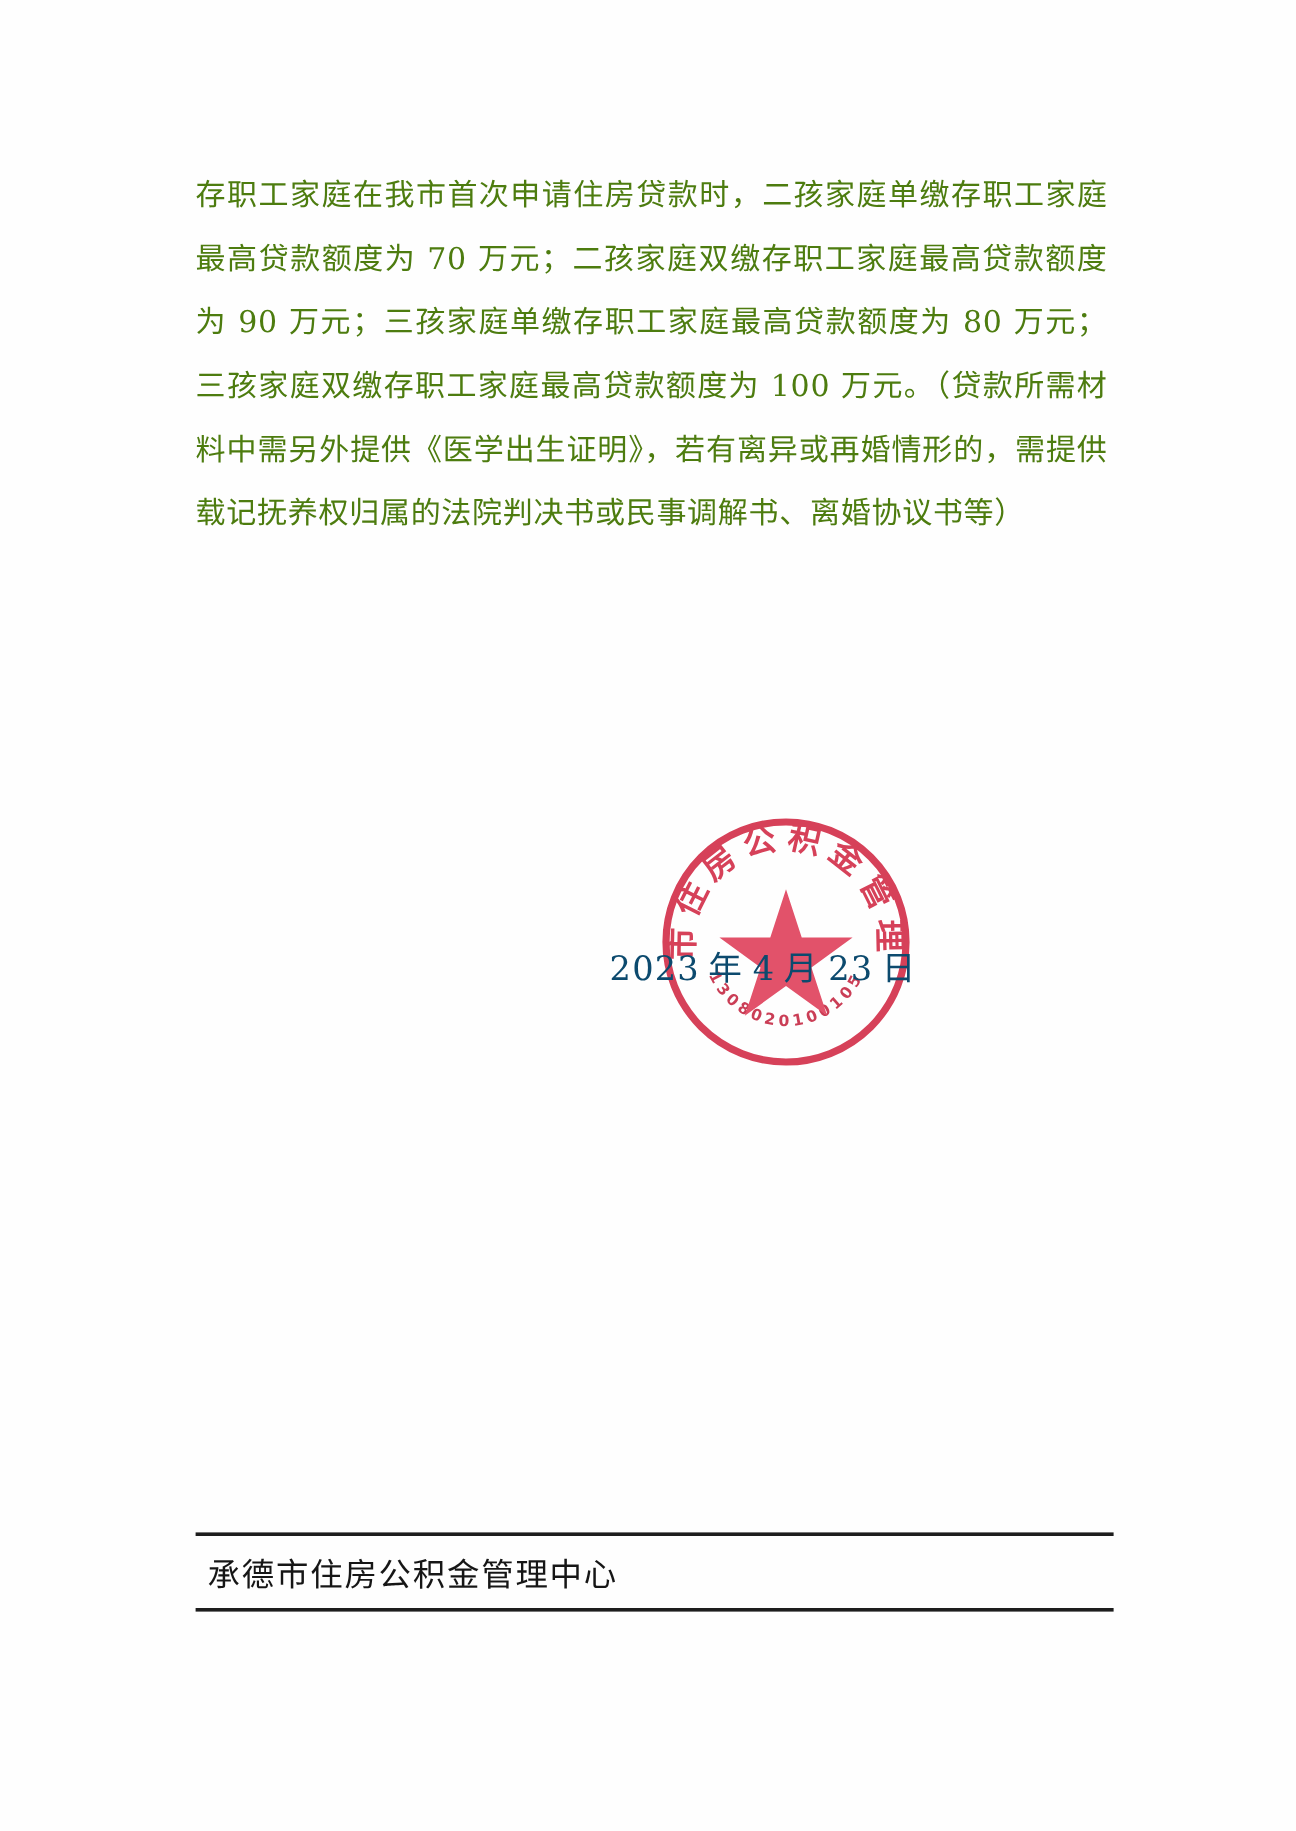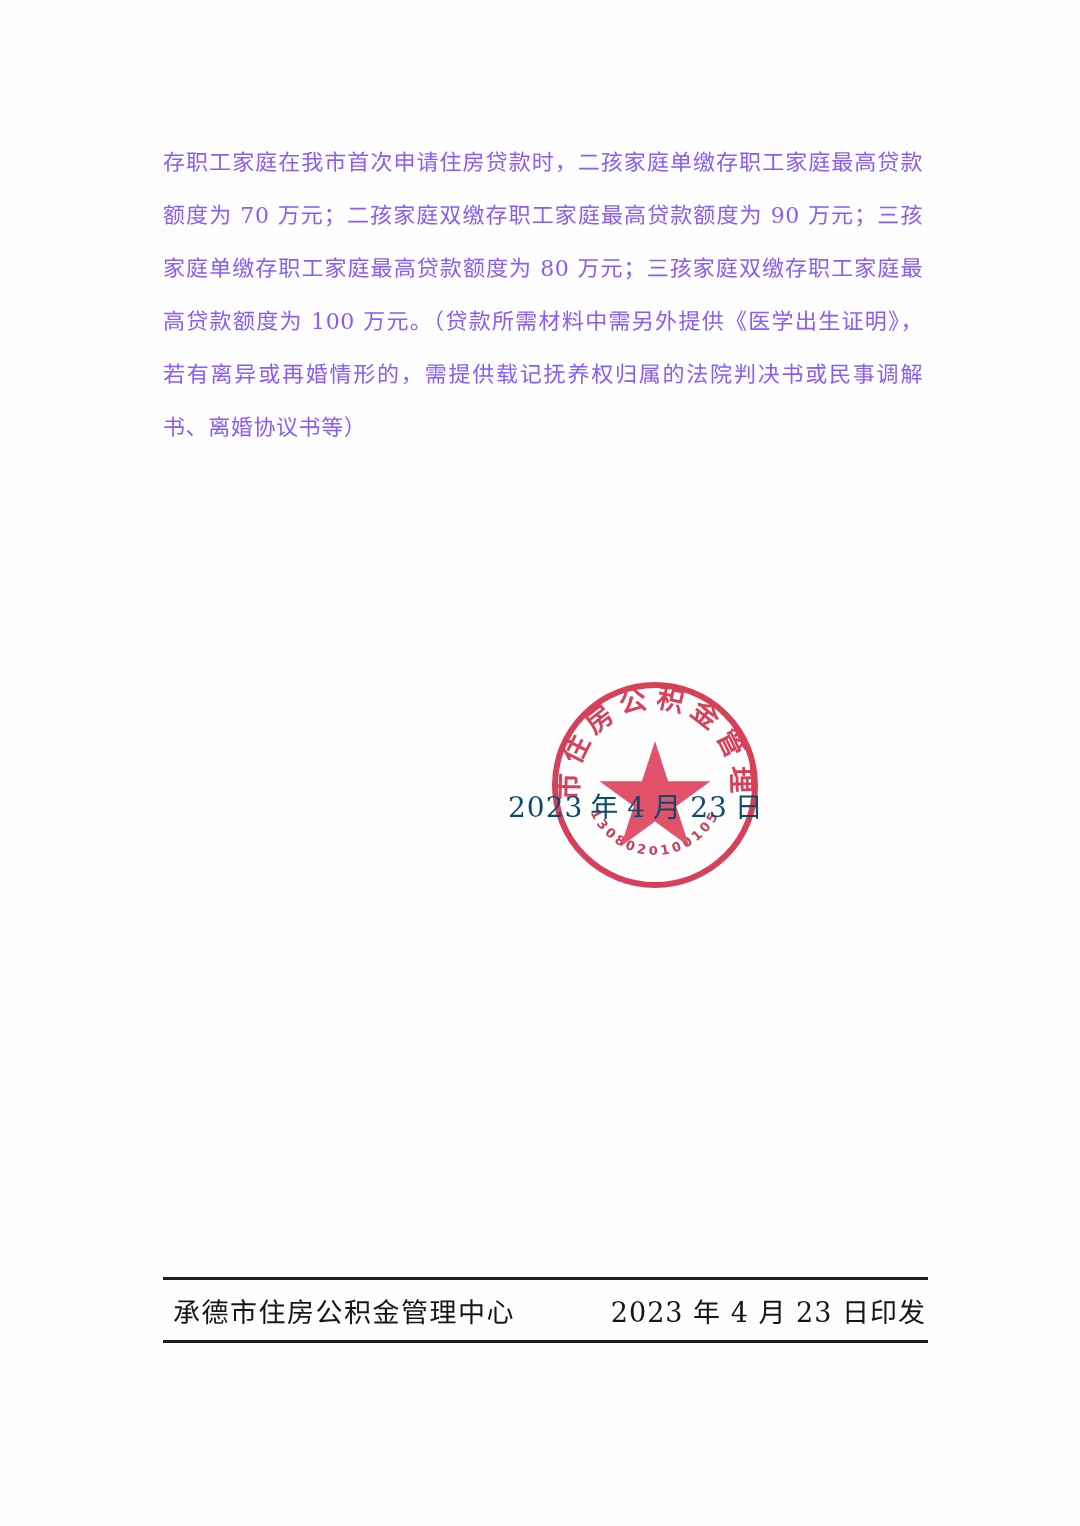--- a/index.html
+++ b/index.html
@@ -25,26 +25,26 @@
 
   
   .doc-body {
     position: absolute;
     left: 163px;
     top: 136px;
     width: 760px;
   }
 
   .para {
-    font-size: 22px;
+    font-size: 25px;
     line-height: 53px;
     letter-spacing: 0.6px;
     text-align: justify;
     text-justify: inter-character;
-    color: #8b5cf6;
+    color: #4d7c0f;
     margin: 0;
     font-family: "DejaVu Serif", "Liberation Serif", serif;
     font-weight: 500;
     text-align-last: left;
   }
 
   .para + .para {
     margin-top: 0;
   }
 
@@ -144,18 +144,17 @@
   </div>
 
   <div class="date-line">
     <span class="num">2023</span><span class="sep">年</span><span class="num">4</span><span class="sep">月</span><span class="num">23</span><span class="sep">日</span>
   </div>
 
   <div class="footer">
     <div class="footer-rule"></div>
     <div class="footer-row">
       <div class="footer-left">承德市住房公积金管理中心</div>
-      <div class="footer-right">2023 年 4 月 23 日印发</div>
     </div>
     <div class="footer-rule bottom"></div>
   </div>
 
 </div>
 
 </body></html>

